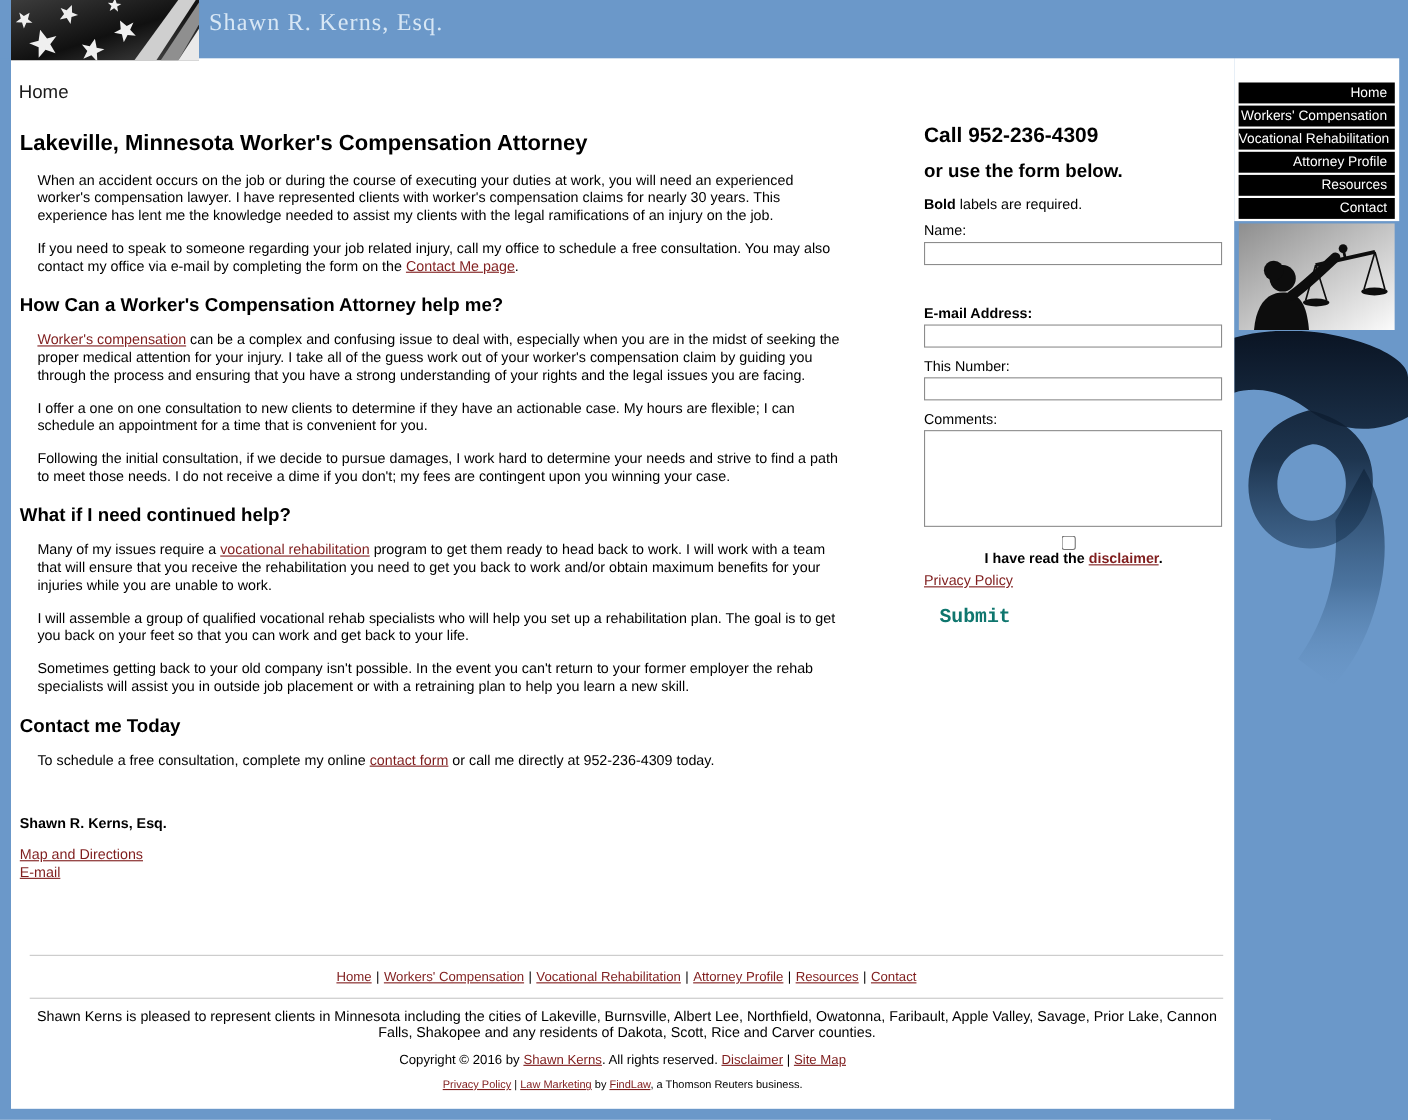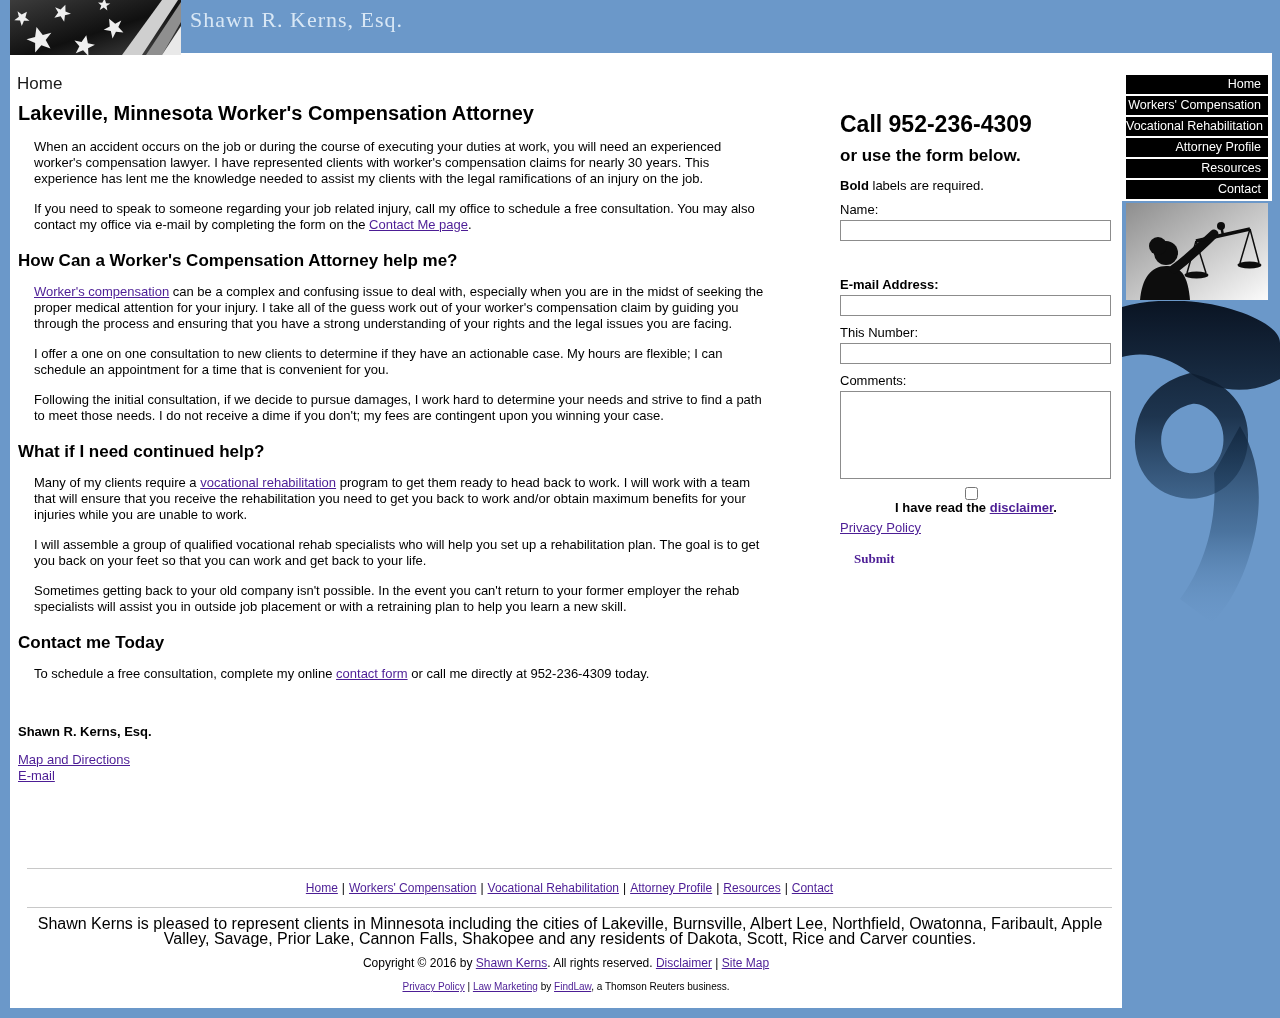--- a/index.html
+++ b/index.html
@@ -2,70 +2,70 @@
 <html><head>
 <meta charset="utf-8">
 <title>Shawn R. Kerns, Esq.</title>
 <style>
   html,body{margin:0;padding:0;}
   body{
     width:1280px;height:1018px;position:relative;overflow:hidden;
     background:#6b98c9;
     font-family:"Liberation Sans",sans-serif;color:#000;
   }
-  a{color:#4c1d95;text-decoration:underline;cursor:pointer;}
+  a{color:#7f1d1d;text-decoration:underline;cursor:pointer;}
   
   .header-band{position:absolute;left:0;top:0;width:1280px;height:53px;background:#6b98c9;}
   .flag{position:absolute;left:10px;top:0;width:171px;height:55px;z-index:6;}
   .site-title{position:absolute;left:190px;top:7px;font-family:"Liberation Serif",serif;
     font-size:22px;letter-spacing:1px;color:#d8e7f5;z-index:6;}
   
   .main-box{position:absolute;left:10px;top:53px;width:1112px;height:955px;background:#ffffff;}
   .right-white{position:absolute;left:1122px;top:53px;width:150px;height:148px;background:#ffffff;}
   
   .side-nav{position:absolute;left:1126px;top:75px;width:142px;z-index:5;}
   .side-nav .bar{box-sizing:border-box;width:142px;height:19px;margin-bottom:2px;background:#000;
     color:#fff;font-size:12.5px;line-height:19px;text-align:right;padding-right:7px;
     white-space:nowrap;overflow:hidden;cursor:pointer;}
   .scales{position:absolute;left:1126px;top:203px;width:142px;height:97px;}
   .ribbon{position:absolute;left:1122px;top:301px;width:158px;height:345px;}
   
   .crumb{position:absolute;left:7px;top:21px;font-size:17px;color:#1a1a1a;}
   .main-col{position:absolute;left:8px;top:46px;width:762px;font-size:13px;line-height:16px;}
-  .main-col h1{font-size:20px;line-height:23px;margin:3px 0 0;}
+  .main-col h1{font-size:20px;line-height:23px;margin:20px 0 0;}
   .main-col h2{font-size:17px;line-height:19px;margin:18px 0 0;}
   .main-col p{margin:14px 16px 0;}
   .address{margin-top:42px;}
   .address .name{font-weight:bold;}
   .address .lines{margin-top:13px;}
   .address .lines div{line-height:16px;}
   .address .links{margin-top:12px;line-height:16px;}
   
   .form-col{position:absolute;left:830px;top:48px;width:272px;font-size:13px;line-height:15px;}
-  .form-col .call{font-size:23px;line-height:24px;font-weight:bold;margin-top:11px;}
+  .form-col .call{font-size:19px;line-height:24px;font-weight:bold;margin-top:11px;}
   .form-col .sub{font-size:17px;font-weight:bold;margin-top:12px;}
   .form-col .note{margin-top:15px;}
   .form-col .lbl{margin-top:9px;}
   .form-col .lbl.req{font-weight:bold;margin-top:36px;}
   .form-col input[type=text]{display:block;margin-top:3px;width:263px;height:17px;
     border:1px solid #8c8c8c;background:#fff;padding:1px 3px;font-size:13px;}
   .form-col textarea{display:block;margin-top:3px;width:263px;height:84px;
     border:1px solid #8c8c8c;background:#fff;padding:1px 3px;font-size:13px;resize:none;}
   .check-row{margin-top:8px;display:flex;align-items:center;font-weight:bold;flex-direction:column;}
   .check-row input{margin:0 9px 0 0;width:13px;height:13px;}
   .privacy{margin-top:5px;}
   .submit-btn{margin:16px 0 0 14px;background:transparent;border:none;padding:0;
-    color:#4c1d95;font-weight:bold;font-size:13px;font-family:Liberation Serif, serif;cursor:pointer;}
+    color:#0f766e;font-weight:bold;font-size:18px;font-family:Liberation Mono, monospace;cursor:pointer;}
   
   .footer-nav-strip{position:absolute;left:17px;right:10px;top:815px;height:38px;
     border-top:1px solid #c8c8c8;border-bottom:1px solid #c8c8c8;
     text-align:center;font-size:12px;line-height:38px;}
   .footer-nav-strip .sep{color:#000;margin:0 4px;}
   .footer-cities{position:absolute;left:22px;right:14px;top:863px;text-align:center;
-    font-size:16px;line-height:15px;}
+    font-size:13px;line-height:15px;}
   .footer-copy{position:absolute;left:0;right:0;top:903px;text-align:center;font-size:12px;}
   .footer-privacy{position:absolute;left:0;right:0;top:928px;text-align:center;font-size:10px;}
 </style>
 </head>
 <body>
 
 <div>
 
   <div class="header-band">
     <div class="flag">
@@ -151,21 +151,21 @@
       <h1>Lakeville, Minnesota Worker's Compensation Attorney</h1>
       <p><span>When an accident occurs on the job or during the course of executing your duties at work, you will need an experienced worker's compensation lawyer. I have represented clients with worker's compensation claims for nearly 30 years. This experience has lent me the knowledge needed to assist my clients with the legal ramifications of an injury on the job.</span></p>
       <p><span>If you need to speak to someone regarding your job related injury, call my office to schedule a free consultation. You may also contact my office via e-mail by completing the form on the </span><a>Contact Me page</a><span>.</span></p>
 
       <h2>How Can a Worker's Compensation Attorney help me?</h2>
       <p><a>Worker's compensation</a><span> can be a complex and confusing issue to deal with, especially when you are in the midst of seeking the proper medical attention for your injury. I take all of the guess work out of your worker's compensation claim by guiding you through the process and ensuring that you have a strong understanding of your rights and the legal issues you are facing.</span></p>
       <p>I offer a one on one consultation to new clients to determine if they have an actionable case. My hours are flexible; I can schedule an appointment for a time that is convenient for you.</p>
       <p>Following the initial consultation, if we decide to pursue damages, I work hard to determine your needs and strive to find a path to meet those needs. I do not receive a dime if you don't; my fees are contingent upon you winning your case.</p>
 
       <h2>What if I need continued help?</h2>
-      <p><span>Many of my clients require a </span><a>vocational rehabilitation</a><span> program to get them ready to head back to work. I will work with a team that will ensure that you receive the rehabilitation you need to get you back to work and/or obtain maximum benefits for your injuries while you are unable to work.</span></p>
+      <p><span>Many of my issues require a </span><a>vocational rehabilitation</a><span> program to get them ready to head back to work. I will work with a team that will ensure that you receive the rehabilitation you need to get you back to work and/or obtain maximum benefits for your injuries while you are unable to work.</span></p>
       <p>I will assemble a group of qualified vocational rehab specialists who will help you set up a rehabilitation plan. The goal is to get you back on your feet so that you can work and get back to your life.</p>
       <p>Sometimes getting back to your old company isn't possible. In the event you can't return to your former employer the rehab specialists will assist you in outside job placement or with a retraining plan to help you learn a new skill.</p>
 
       <h2>Contact me Today</h2>
       <p><span>To schedule a free consultation, complete my online </span><a>contact form</a><span> or call me directly at 952-236-4309 today.</span></p>
 
       <div class="address">
         <div class="name">Shawn R. Kerns, Esq.</div>
         <div class="links">
           <a>Map and Directions</a><br>

